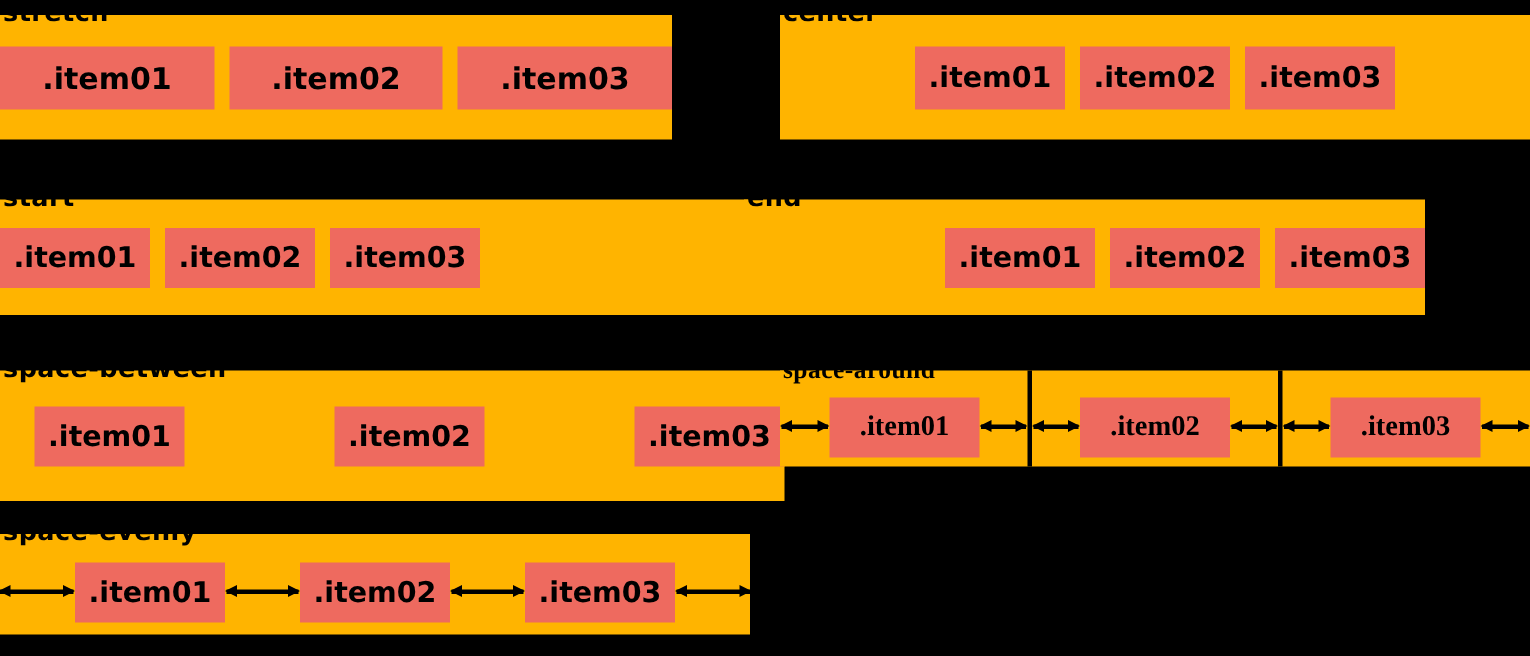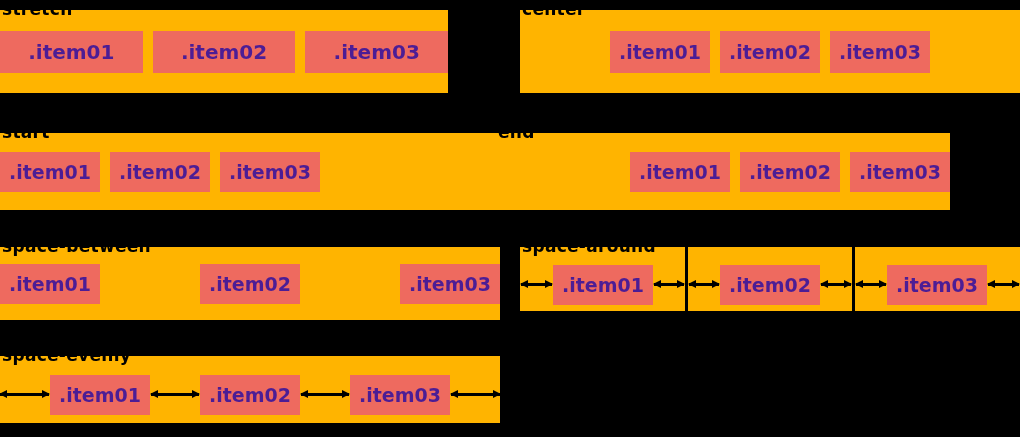--- a/index.html
+++ b/index.html
@@ -3,29 +3,29 @@
 <meta charset="utf-8">
 <style>
   html,body{margin:0;padding:0;background:#000;}
   #canvas{position:relative;width:1020px;height:437px;background:#000;overflow:hidden;
           font-family:"DejaVu Sans","Liberation Sans",sans-serif;}
   .panel{position:absolute;background:#ffb400;}
   .p-stretch{left:0;top:10px;width:448px;height:83px;}
   .p-center {left:520px;top:10px;width:500px;height:83px;}
   .p-start  {left:0;top:133px;width:500px;height:77px;}
   .p-end    {left:496px;top:133px;width:454px;height:77px;}
-  .p-between{left:0;top:247px;width:500px;height:73px;}
-  .p-around {left:520px;top:247px;width:500px;height:64px;}
+  .p-between{left:0;top:247px;width:500px;height:87px;padding-left:23px;}
+  .p-around {left:520px;top:247px;width:500px;height:64px;font-family:Liberation Serif, serif;}
   .p-evenly {left:0;top:356px;width:500px;height:67px;}
 
   .plabel{position:absolute;top:-9px;left:2px;color:#000;font-weight:800;font-size:17px;
           line-height:1;letter-spacing:.3px;white-space:nowrap;}
 
   .row{display:flex;align-items:center;height:100%;gap:10px;}
-  .item{background:#ee6a5f;color:#4c1d95;display:flex;align-items:center;justify-content:center;
+  .item{background:#ee6a5f;color:#000000;display:flex;align-items:center;justify-content:center;
         font-weight:700;font-size:19px;width:100px;height:40px;white-space:nowrap;}
   .p-stretch .item{flex:1 1 auto;width:auto;height:42px;font-size:20px;}
   .p-center .row{justify-content:center;}
   .p-center .item{height:42px;}
   .p-start .row{justify-content:flex-start;}
   .p-end   .row{justify-content:flex-end;}
   .p-between .row{justify-content:space-between;gap:0;}
 
   
   .abs-item{position:absolute;width:100px;height:40px;}

